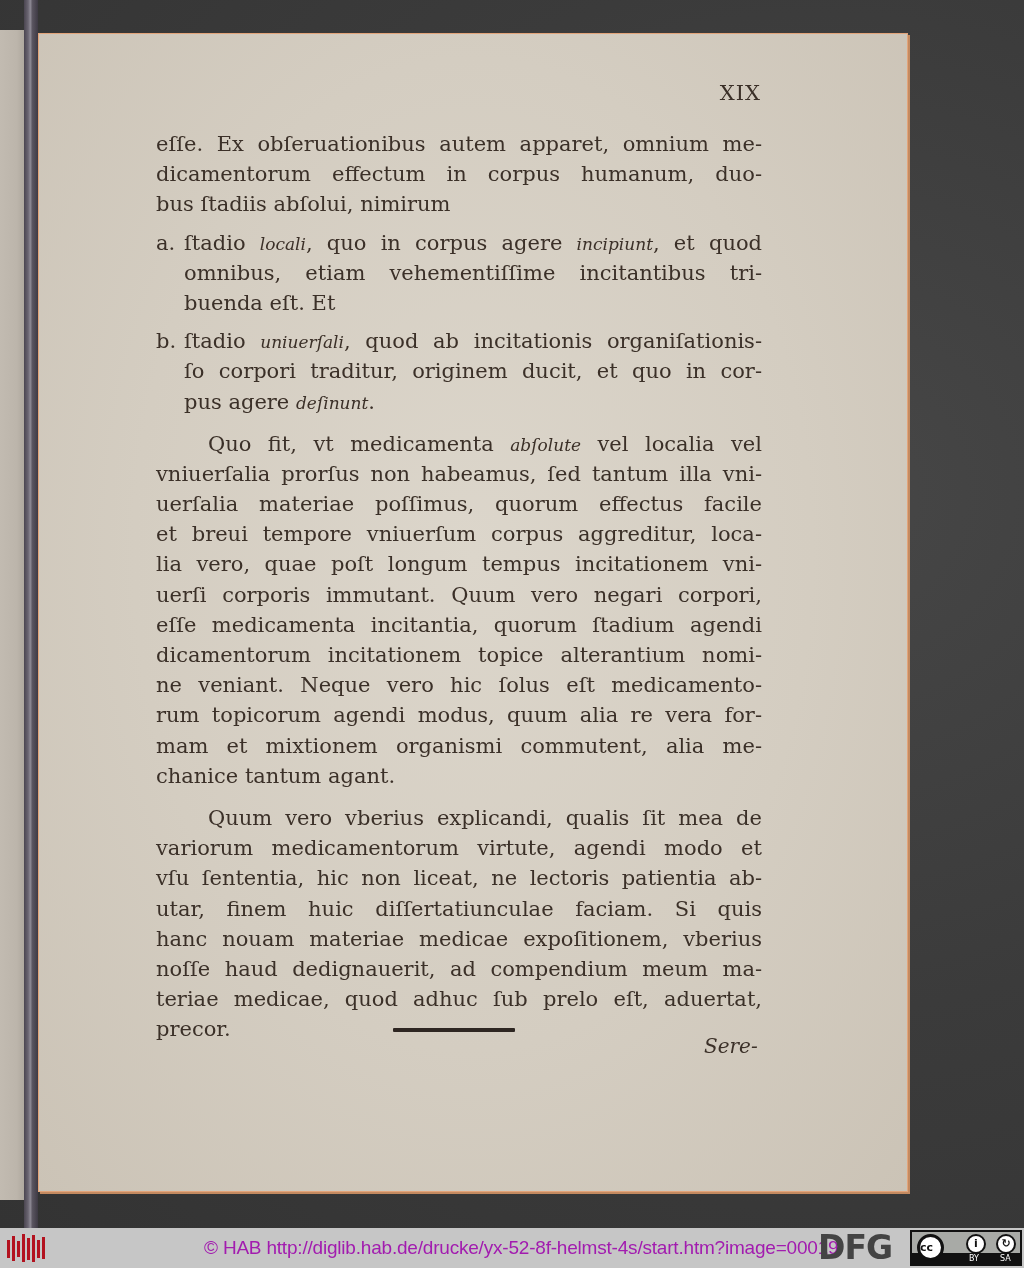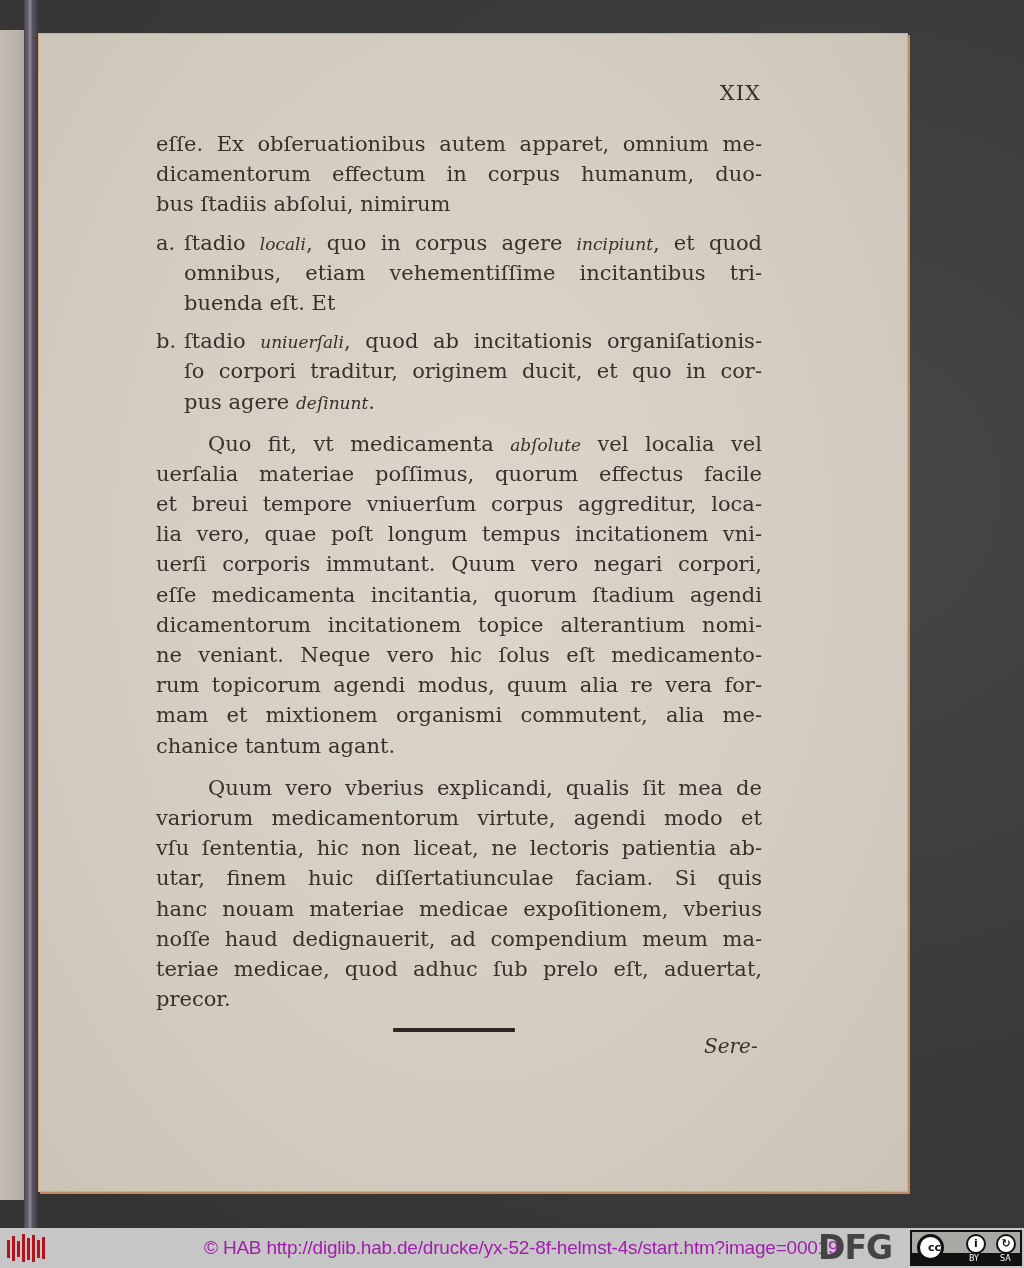--- a/index.html
+++ b/index.html
@@ -71,21 +71,21 @@
     text-align: center;
   }
   .cc-badge {
     position: absolute; left: 910px; top: 2px; width: 112px; height: 36px;
     background: #a8aaa6; border: 2px solid #111; box-sizing: border-box;
   }
   .cc-badge .black-band { position: absolute; left: 0; right: 0; bottom: 0; height: 11px; background: #111; }
   .cc-circle {
     position: absolute; left: 5px; top: 2px; width: 27px; height: 27px; border-radius: 50%;
     background: #fff; border: 3px solid #111; box-sizing: border-box;
-    font: bold 11px "DejaVu Sans", sans-serif; color: #111; text-align: right; line-height: 21px;
+    font: bold 11px "DejaVu Sans", sans-serif; color: #111; text-align: left; line-height: 21px;
   }
   .by-icon, .sa-icon {
     position: absolute; top: 2px; width: 20px; height: 20px; border-radius: 50%;
     background: #fff; border: 2px solid #111; box-sizing: border-box;
     font: bold 11px "DejaVu Sans", sans-serif; color: #111; text-align: center; line-height: 16px;
   }
   .by-icon { left: 54px; }
   .sa-icon { left: 84px; }
   .by-label, .sa-label {
     position: absolute; bottom: 0; font: 8px "DejaVu Sans", sans-serif; color: #fff; line-height: 11px;
@@ -121,20 +121,21 @@
     <div class="hang">
       <span class="line"><span class="item-label">b.</span><span>ſtadio </span><i>uniuerſali</i><span>,  quod ab incitationis organiſationis-</span></span>
       <span class="line">ſo corpori traditur, originem ducit, et quo in cor-</span>
       <span class="line last"><span>pus agere </span><i>deſinunt</i><span>.</span></span>
     </div>
 
     <div class="gap-md"></div>
 
     <div>
       <span class="line indent"><span>Quo fit,  vt medicamenta </span><i>abſolute</i><span> vel localia vel</span></span>
+      <span class="line">vniuerſalia prorſus non habeamus, ſed tantum illa vni-</span>
       <span class="line">uerſalia materiae poſſimus,  quorum effectus facile</span>
       <span class="line">et breui tempore vniuerſum corpus aggreditur,  loca-</span>
       <span class="line">lia vero,  quae poſt longum tempus incitationem vni-</span>
       <span class="line">uerſi corporis immutant.  Quum vero negari corpori,</span>
       <span class="line">eſſe medicamenta incitantia,  quorum ſtadium agendi</span>
       <span class="line">dicamentorum incitationem topice alterantium nomi-</span>
       <span class="line">ne veniant.   Neque vero hic ſolus eſt medicamento-</span>
       <span class="line">rum topicorum agendi modus,  quum alia re vera for-</span>
       <span class="line">mam  et mixtionem organismi commutent,  alia me-</span>
       <span class="line last">chanice tantum agant.</span>

